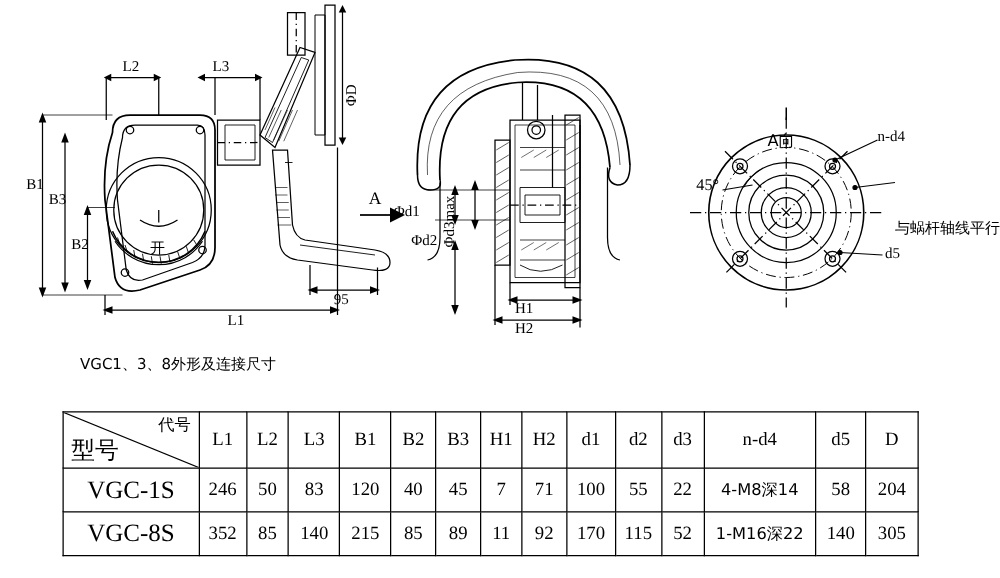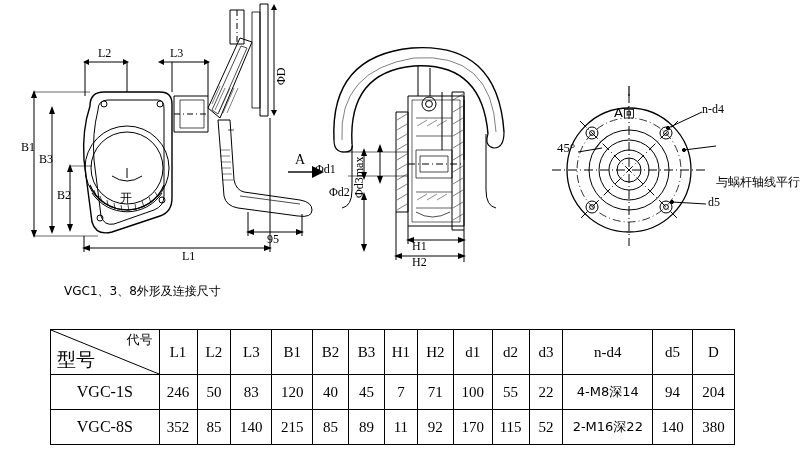--- a/index.html
+++ b/index.html
@@ -15,21 +15,21 @@
   .tbl-cap{position:absolute;left:52px;top:283px;font-size:12px;font-family:"DejaVu Sans", sans-serif;}
   table{position:absolute;left:38px;top:301px;border-collapse:collapse;
         font-family:"Liberation Serif", serif;margin-top:28px;}
   table td,table th{border:1px solid #000;text-align:center;font-weight:normal;
         font-size:15px;padding:0;height:34px;}
   table .hdr-cell{height:44px;}
   .corner{position:relative;width:108px;}
   .corner .c-top{position:absolute;right:6px;top:1px;font-family:"DejaVu Sans", sans-serif;font-size:13px;}
   .corner .c-bot{position:absolute;left:6px;bottom:1px;font-family:"DejaVu Sans", sans-serif;font-size:19px;}
   .corner .c-line{position:absolute;left:0;top:0;width:100%;height:100%;}
-  .modelcell{font-size:16px;}
+  .modelcell{font-size:20px;}
   .cn-cell{font-family:"DejaVu Sans", sans-serif;font-size:13px;}
 </style>
 </head>
 <body>
 
 <div class="wrap">
 
   <svg width="800" height="300" viewBox="0 0 800 300">
     <g fill="none" stroke="#000" stroke-width="1">
 
@@ -343,36 +343,36 @@
         <td>83</td>
         <td>120</td>
         <td>40</td>
         <td>45</td>
         <td>7</td>
         <td>71</td>
         <td>100</td>
         <td>55</td>
         <td>22</td>
         <td class="cn-cell">4-M8深14</td>
-        <td>94</td>
+        <td>58</td>
         <td>204</td>
       </tr>
       <tr>
         <td class="modelcell">VGC-8S</td>
         <td>352</td>
         <td>85</td>
         <td>140</td>
         <td>215</td>
         <td>85</td>
         <td>89</td>
         <td>11</td>
         <td>92</td>
         <td>170</td>
         <td>115</td>
         <td>52</td>
-        <td class="cn-cell">2-M16深22</td>
+        <td class="cn-cell">1-M16深22</td>
         <td>140</td>
-        <td>380</td>
+        <td>305</td>
       </tr>
     </tbody>
   </table>
 
 </div>
 
 </body></html>

